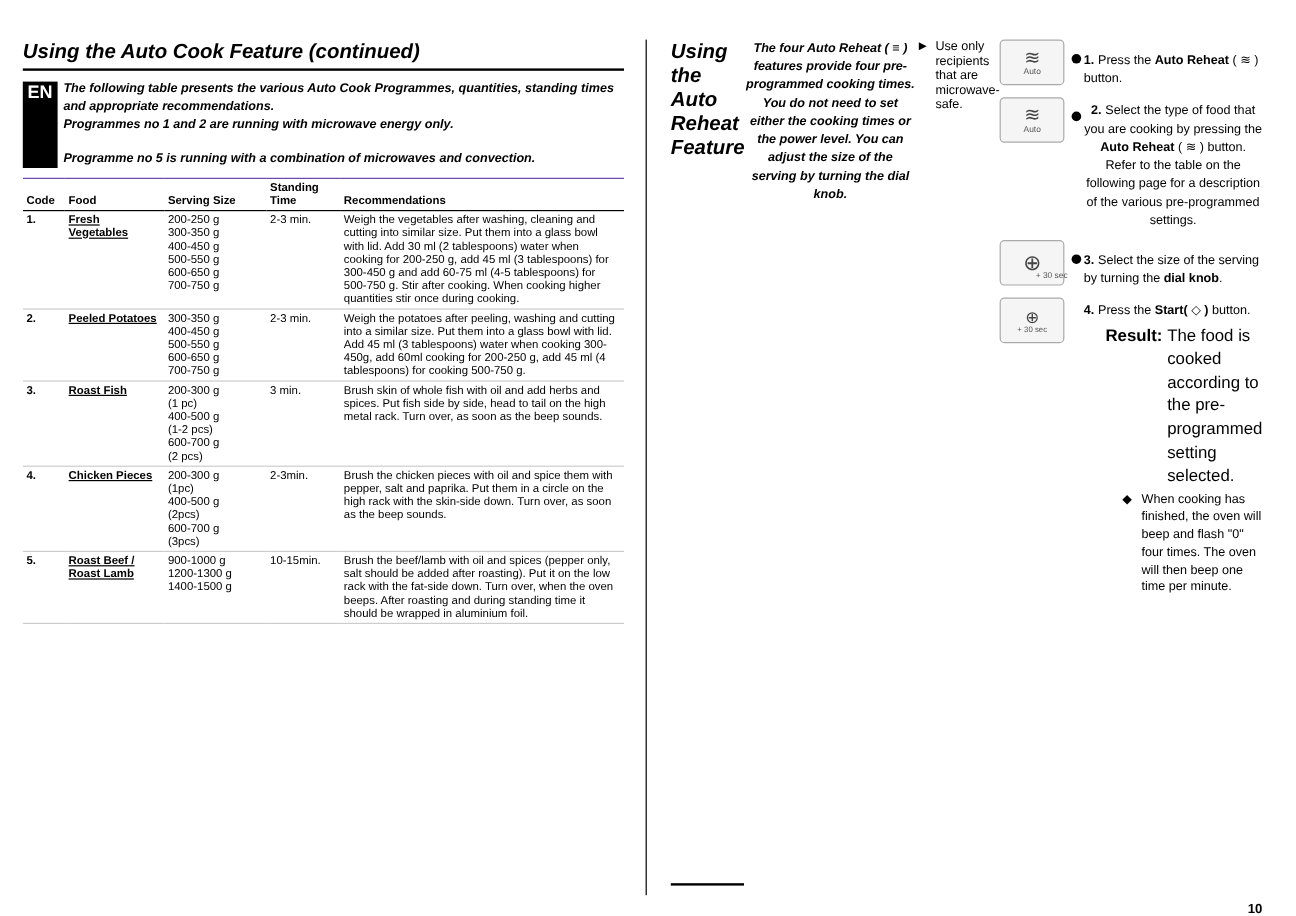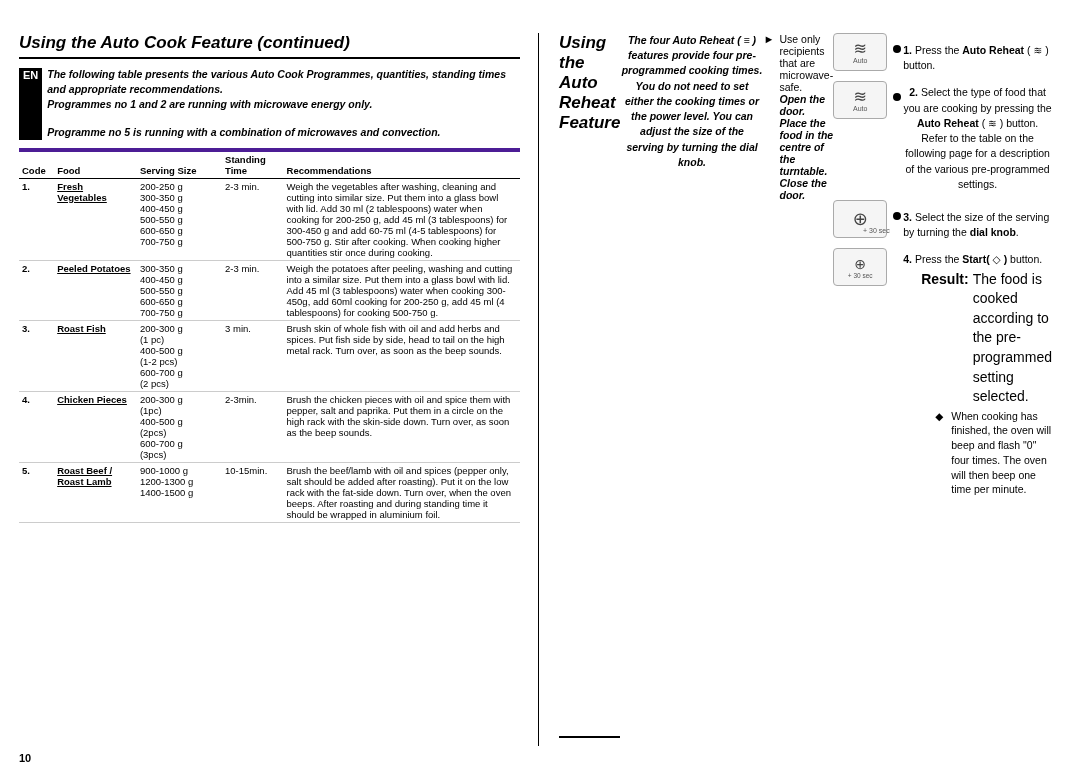--- a/index.html
+++ b/index.html
@@ -41,21 +41,21 @@
       font-size: 17px;
       font-weight: bold;
       font-style: italic;
       border-bottom: 2px solid #000;
       padding-bottom: 4px;
       margin-bottom: 8px;
     }
     .en-badge {
       background: #000;
       color: #fff;
-      font-size: 11px;
+      font-size: 15px;
       font-weight: bold;
       padding: 1px 4px;
       margin-right: 5px;
       display: inline-block;
       vertical-align: top;
       margin-top: 1px;
     }
     .intro-text {
       font-size: 10.5px;
       line-height: 1.45;
@@ -67,21 +67,21 @@
       flex: 1;
       overflow: hidden;
     }
     table {
       width: 100%;
       border-collapse: collapse;
       font-size: 9.5px;
     }
     table thead tr th {
       font-weight: bold;
-      border-top: 4px solid #4c1d95;
+      border-top: 1px solid #4c1d95;
       border-bottom: 1px solid #000;
       padding: 2px 3px;
       text-align: left;
       vertical-align: bottom;
     }
     table tbody tr td {
       padding: 2px 3px;
       vertical-align: top;
       border-bottom: 1px solid #ccc;
     }
@@ -166,21 +166,21 @@
     }
     .diamond-bullet {
       margin-left: 14px;
       display: flex;
       gap: 4px;
       font-size: 10.5px;
       line-height: 1.4;
       margin-top: 2px;
     }
     .page-number {
-      text-align: left;
+      text-align: right;
       font-size: 11px;
       padding-top: 6px;
       font-weight: bold;
     }
   </style>
 </head>
 <body>
 
 <div class="page">
   <div class="columns">
@@ -278,21 +278,20 @@
 
       <div class="right-intro">
         <span>The four Auto Reheat ( ≡ ) features provide four pre-programmed cooking times. You do not need to set either the cooking times or the power level. You can adjust the size of the serving by turning the dial knob.</span>
       </div>
 
       <div style="display:flex; align-items:flex-start; margin-bottom:6px; font-size:10.5px;">
         <span style="margin-right:5px; font-size:11px;">►</span>
         <div>
           <span>Use only recipients that are microwave-safe.</span>
           <br>
-          <span class="right-note-bold">Open the door. Place the food in the centre of the turntable. Close the door.</span>
         </div>
       </div>
 
       <div class="steps-area">
 
         <div class="step-row">
           <div style="position:relative; margin-right:8px;">
             <div class="button-img">
               <div class="button-img-inner">
                 <div style="font-size:16px; color:#444; line-height:1;">≋</div>

